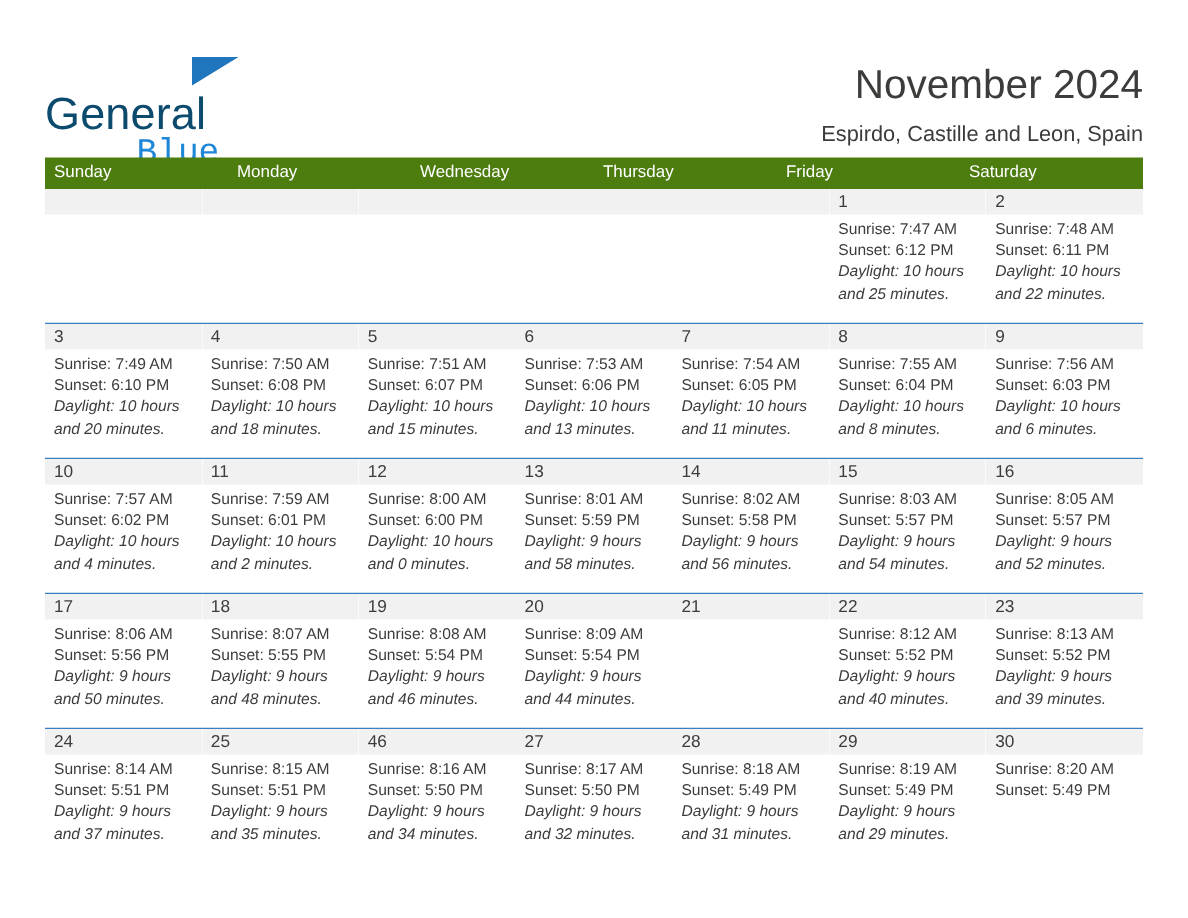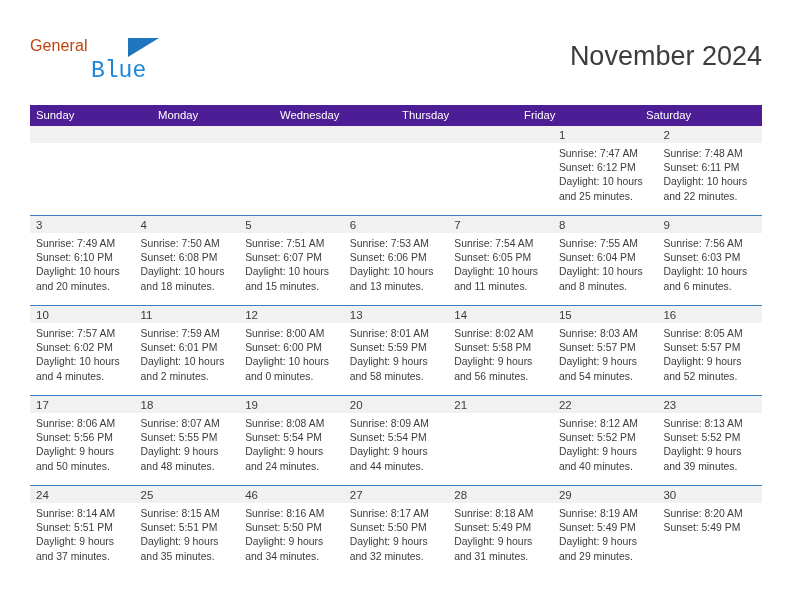--- a/index.html
+++ b/index.html
@@ -32,25 +32,26 @@
   .brand {
     position: absolute;
     left: 0;
     top: 5px;
     width: 230px;
     height: 56px;
   }
   .brand-row1 {
     position: relative;
     display: block;
-    font-size: 16px;
+    font-size: 30px;
     line-height: 25px;
-    color: #c2410c;
+    color: #0c4a6e;
     letter-spacing: 0.1px;
     height: 25px;
+    margin-top: 31px;
   }
   .brand-triangle {
     position: absolute;
     left: 98px;
     top: 5px;
     width: 0;
     height: 0;
     border-left: 31px solid #1f76bc;
     border-bottom: 19px solid transparent;
   }
@@ -87,21 +88,21 @@
 
   
   .calendar {
     position: absolute;
     left: 30px;
     top: 105px;
     width: 732px;
   }
   .weekday-row {
     display: flex;
-    background: #4c1d95;
+    background: #4d7c0f;
     height: 21px;
   }
   .weekday {
     flex: 1 1 0;
     box-sizing: border-box;
     padding: 3px 0 0 6px;
     font-size: 11.3px;
     line-height: 14px;
     color: #ffffff;
     white-space: nowrap;
@@ -138,35 +139,37 @@
     padding: 4px 6px 0 6px;
     font-size: 10.4px;
     line-height: 14.2px;
     color: #3c3c3b;
   }
   .day-body div {
     white-space: nowrap;
   }
   .day-body .daylight {
     white-space: normal;
+    font-style: italic;
   }
 </style>
 </head>
 <body>
 
 <div class="page">
 
   <div class="header">
     <div class="brand">
       <span class="brand-row1">General</span>
       <span class="brand-triangle"></span>
       <span class="brand-row2">Blue</span>
     </div>
     <div class="title-wrap">
       <div class="cal-title">November 2024</div>
+      <div class="cal-subtitle">Espirdo, Castille and Leon, Spain</div>
     </div>
   </div>
 
   <div class="calendar">
 
     <div class="weekday-row">
       <div class="weekday">Sunday</div>
       <div class="weekday">Monday</div>
       <div class="weekday">Wednesday</div>
       <div class="weekday">Thursday</div>
@@ -366,21 +369,21 @@
           <div>Sunrise: 8:07 AM</div>
           <div>Sunset: 5:55 PM</div>
           <div class="daylight">Daylight: 9 hours and 48 minutes.</div>
         </div>
       </div>
       <div class="daycell">
         <div class="daynum-bar">19</div>
         <div class="day-body">
           <div>Sunrise: 8:08 AM</div>
           <div>Sunset: 5:54 PM</div>
-          <div class="daylight">Daylight: 9 hours and 24 minutes.</div>
+          <div class="daylight">Daylight: 9 hours and 46 minutes.</div>
         </div>
       </div>
       <div class="daycell">
         <div class="daynum-bar">20</div>
         <div class="day-body">
           <div>Sunrise: 8:09 AM</div>
           <div>Sunset: 5:54 PM</div>
           <div class="daylight">Daylight: 9 hours and 44 minutes.</div>
         </div>
       </div>

